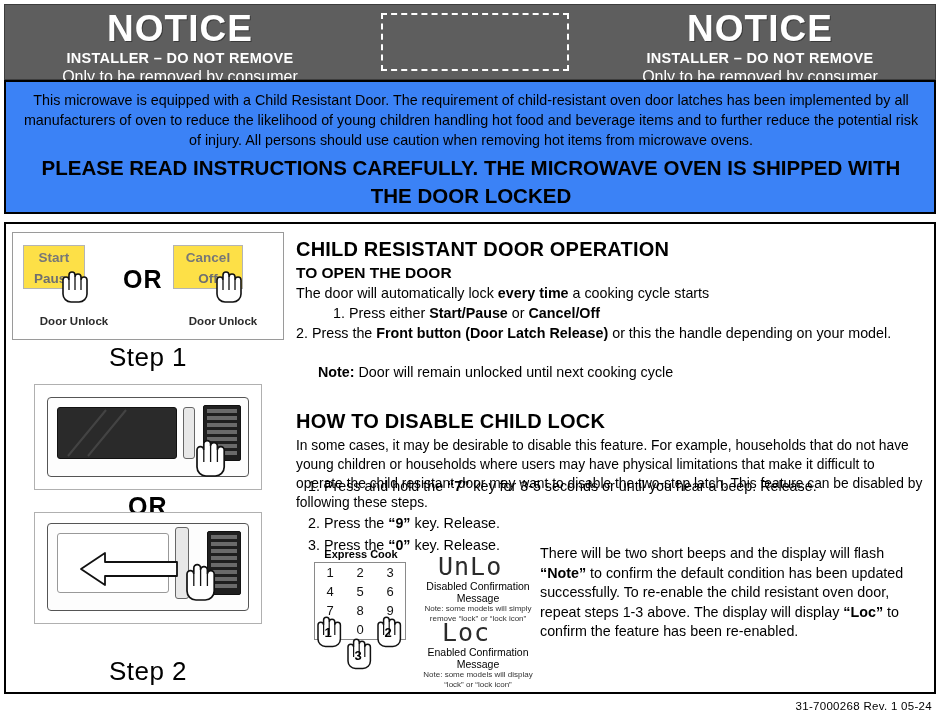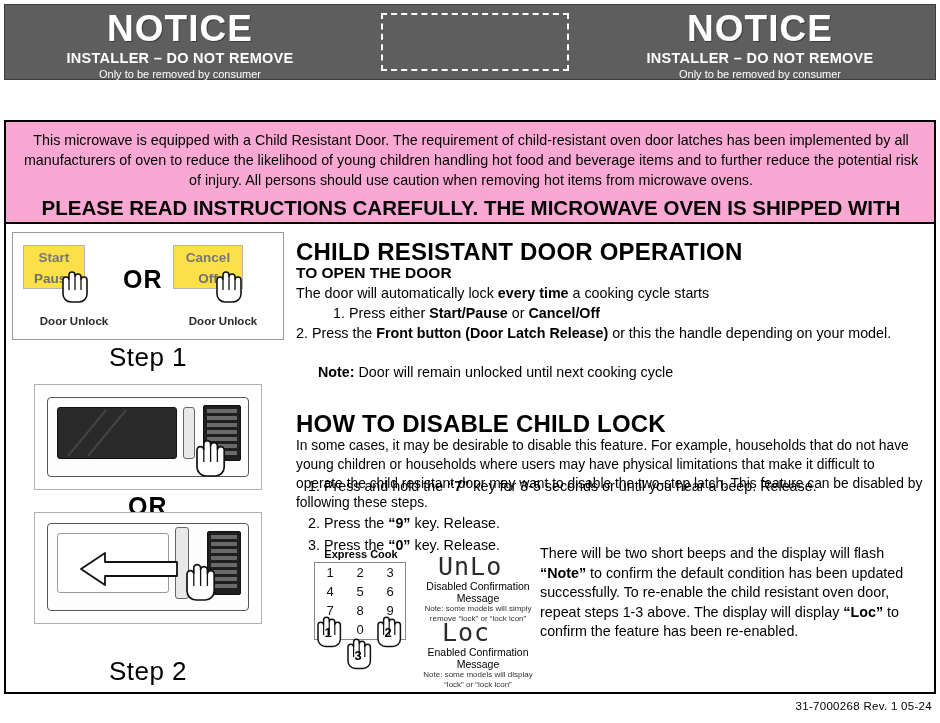--- a/index.html
+++ b/index.html
@@ -48,21 +48,21 @@
     color: #ffffff;
     text-shadow: 1px 1px 0 #3a3a3a;
   }
   .notice-sub1 {
     font-weight: bold;
     font-size: 14.5px;
     letter-spacing: 0.3px;
     margin-top: 1px;
   }
   .notice-sub2 {
-    font-size: 11px;
+    font-size: 16px;
     margin-top: 2px;
   }
   .notice-dash {
     position: absolute;
     left: 376px;
     top: 8px;
     width: 188px;
     height: 58px;
     border: 2px dashed #ffffff;
     box-sizing: border-box;
@@ -70,22 +70,21 @@
 
   
   .intro-box {
     position: absolute;
     left: 4px;
     top: 80px;
     width: 932px;
     height: 134px;
     border: 2px solid #000;
     box-sizing: border-box;
-    background: #f9a8d4;
-    margin-top: 40px;
+    background: #3b82f6;
   }
   .intro-text {
     position: absolute;
     left: 16px;
     top: 8px;
     width: 898px;
     text-align: center;
     font-size: 14.3px;
     line-height: 20px;
   }
@@ -200,21 +199,21 @@
     position: absolute;
     background: #e8e8e8;
     border: 1.5px solid #666;
     border-radius: 3px;
   }
 
   
   .sec-title {
     position: absolute;
     font-weight: bold;
-    font-size: 24px;
+    font-size: 20px;
     letter-spacing: 0.2px;
   }
   .sub-title {
     position: absolute;
     font-weight: bold;
     font-size: 15.5px;
   }
   .body-text {
     position: absolute;
     font-size: 14.3px;

